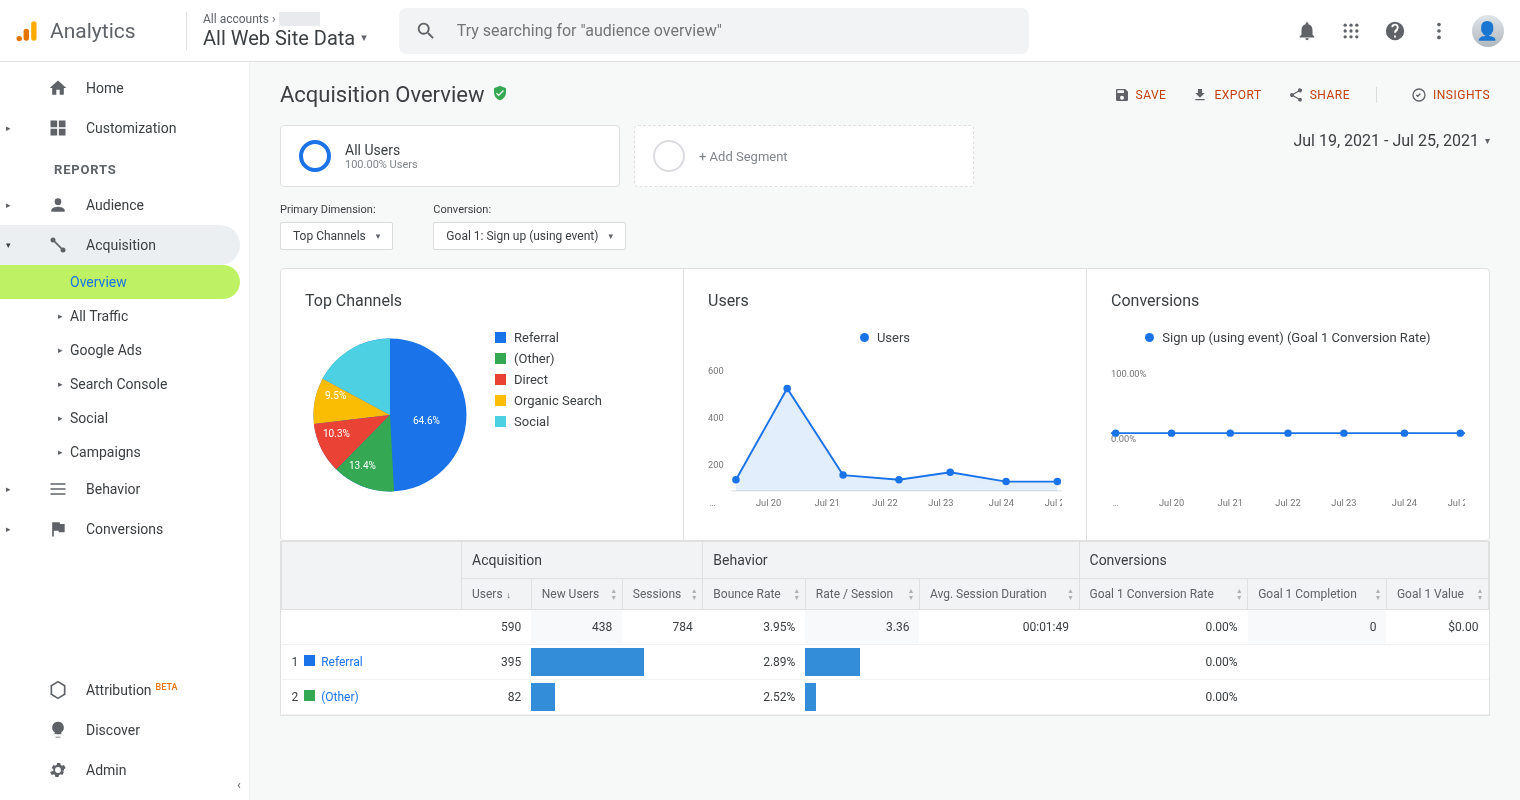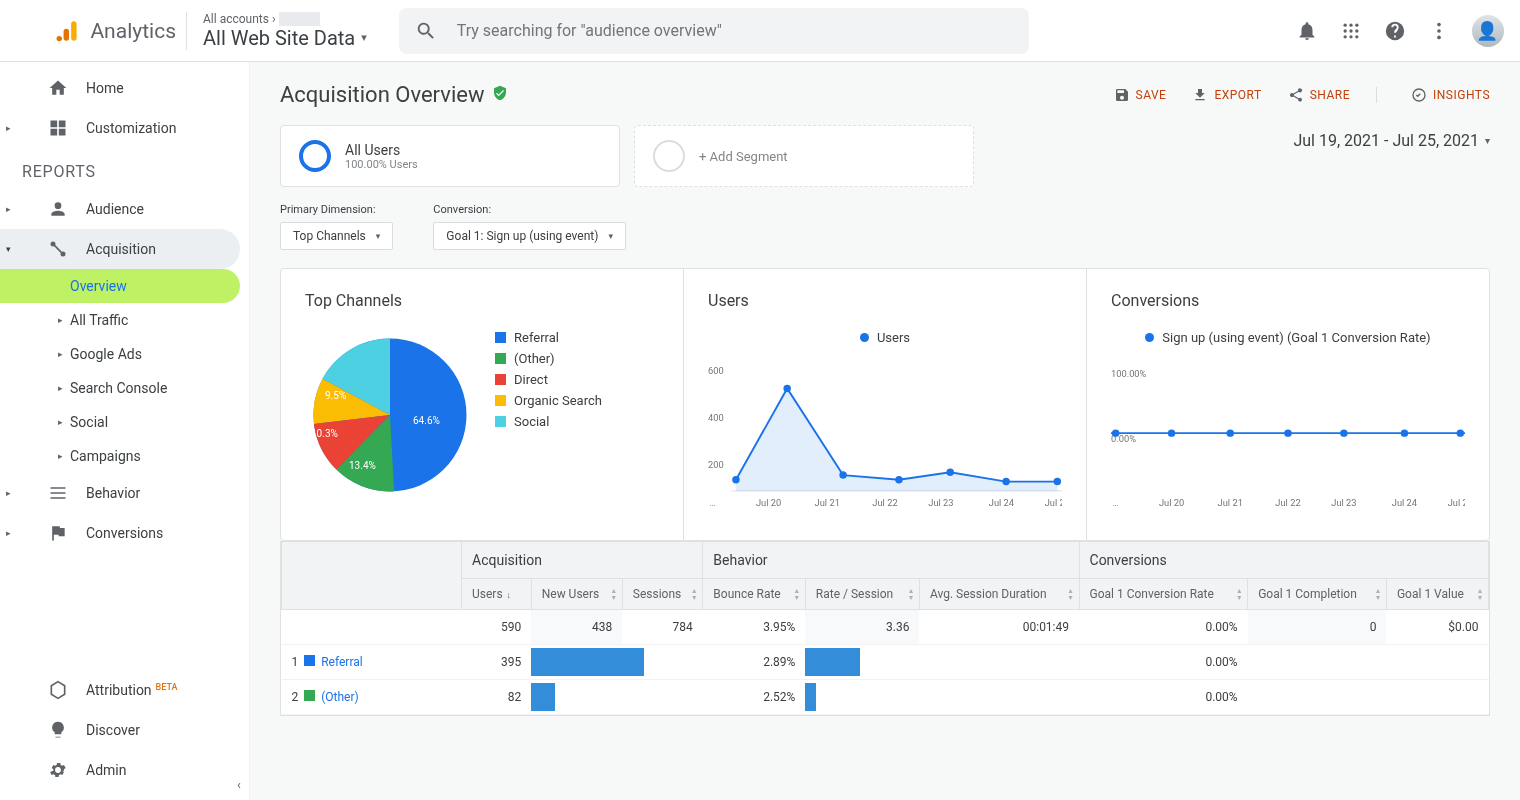--- a/index.html
+++ b/index.html
@@ -1,35 +1,35 @@
 <!DOCTYPE html>
 <html><head>
 <meta charset="utf-8">
 <style>
 * { box-sizing: border-box; margin: 0; padding: 0; font-family: Roboto, Arial, sans-serif; }
 body { background: #fff; color: #3c4043; font-size: 13px; overflow: hidden; width: 1520px; height: 800px; }
 .header { height: 62px; display: flex; align-items: center; padding: 0 16px; border-bottom: 1px solid #e0e0e0; }
-.logo-block { display: flex; align-items: center; gap: 8px; width: 160px; justify-content: flex-end; }
+.logo-block { display: flex; align-items: center; gap: 8px; width: 160px; }
 .logo-svg { width: 26px; height: 26px; }
 .logo-text { font-size: 21px; color: #5f6368; }
 .acct-block { margin-left: 10px; padding: 0 16px; border-left: 1px solid #e0e0e0; }
 .acct-top { font-size: 12px; color: #5f6368; }
 .acct-sel { font-size: 20px; color: #3c4043; display: flex; align-items: center; gap: 6px; cursor: pointer; }
 .search-bar { margin-left: 16px; background: #f1f3f4; border-radius: 8px; height: 46px; width: 630px; display: flex; align-items: center; padding: 0 16px; gap: 20px; color: #5f6368; }
 .search-bar input { border: none; background: transparent; font-size: 16px; flex: 1; outline: none; color: #3c4043; }
 .hdr-right { margin-left: auto; display: flex; align-items: center; gap: 22px; color: #5f6368; }
 .avatar { width: 32px; height: 32px; border-radius: 50%; background: linear-gradient(#dfe4e8,#b0b8bf); display:flex; align-items:center; justify-content:center; font-size:18px; color:#555;}
 .ico { width: 22px; height: 22px; cursor: pointer; display:inline-flex; align-items:center; justify-content:center;}
 .layout { display: flex; height: calc(800px - 62px); }
 .sidebar { width: 250px; background: #fff; border-right: 1px solid #f1f1f1; padding-top: 6px; display: flex; flex-direction: column; position:relative;}
 .nav-item { display: flex; align-items: center; height: 40px; padding-left: 22px; gap: 18px; color: #3c4043; font-size: 14px; cursor: pointer; }
 .nav-item.lvl1 svg { width: 20px; height: 20px; fill: #5f6368; }
 .nav-item.expand::before { content:"▸"; position:absolute; left:6px; font-size:9px; color:#5f6368;}
 .nav-item { position:relative;padding-left:48px;}
-.nav-section { font-size: 16px; font-weight: 400; color: #5f6368; letter-spacing: .8px; padding: 14px 0 8px 22px; }
+.nav-section { font-size: 13px; font-weight: 700; color: #5f6368; letter-spacing: .8px; padding: 14px 0 8px 22px; margin-left: 32px; }
 .nav-item.active-parent { background: #eceff1; border-radius: 0 20px 20px 0; width: 240px;}
 .nav-sub { padding-left: 70px; height: 34px; display: flex; align-items: center; font-size: 14px; cursor: pointer; position:relative;}
 .nav-sub.expand::before{ content:"▸"; position:absolute; left:58px; font-size:9px; color:#5f6368;}
 .nav-sub.active { background: #bef264; color: #1a73e8; border-radius: 0 20px 20px 0; width: 240px;}
 .nav-bottom { margin-top: auto; padding-bottom: 10px;}
 .beta-badge { color: #e8710a; font-size: 9px; font-weight: 500; margin-left: 4px; vertical-align: top;}
 .collapse-btn { position:absolute; bottom:8px; right:8px; color:#5f6368; cursor:pointer;}
 
 .main { flex: 1; background: #f7f8f8; overflow-y: auto; padding: 20px 30px; }
 .page-title-row { display: flex; align-items: center; }
@@ -285,21 +285,21 @@
           <div class="pie">
             <svg viewBox="0 0 100 100" width="170" height="170">
               <circle r="45" cx="50" cy="50" fill="#1a73e8"></circle>
               <path d="M50 50 L50 5 A45 45 0 0 0 10.3 28.7 Z" fill="#4dd0e1"></path>
               <path d="M50 50 L10.3 28.7 A45 45 0 0 0 5.2 55.3 Z" fill="#fbbc04"></path>
               <path d="M50 50 L5.2 55.3 A45 45 0 0 0 18.5 82.0 Z" fill="#ea4335"></path>
               <path d="M50 50 L18.5 82.0 A45 45 0 0 0 52.4 94.9 Z" fill="#34a853"></path>
             </svg>
             <span class="pie-lbl" style="left:108px;top:85px;">64.6%</span>
             <span class="pie-lbl" style="left:44px;top:130px;">13.4%</span>
-            <span class="pie-lbl" style="left:6px;top:98px;">10.3%</span>
+            <span class="pie-lbl" style="left:18px;top:98px;">10.3%</span>
             <span class="pie-lbl" style="left:20px;top:60px;">9.5%</span>
           </div>
           <div class="legend" id="pie-legend">
               <div class="legend-row">
                 <span class="sw" style="background:#1a73e8"></span>
                 <span>Referral</span>
               </div>
               <div class="legend-row">
                 <span class="sw" style="background:#34a853"></span>
                 <span>(Other)</span>

